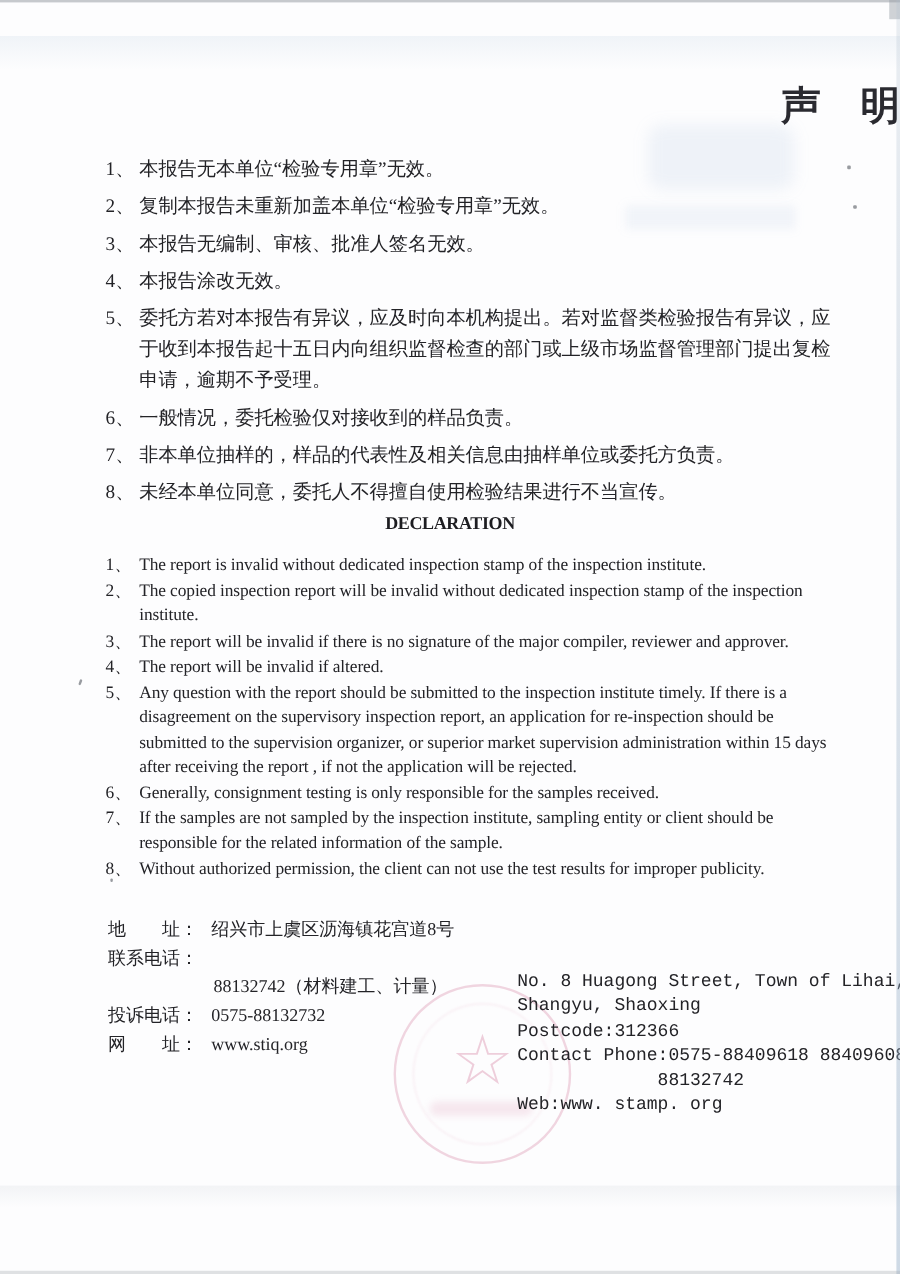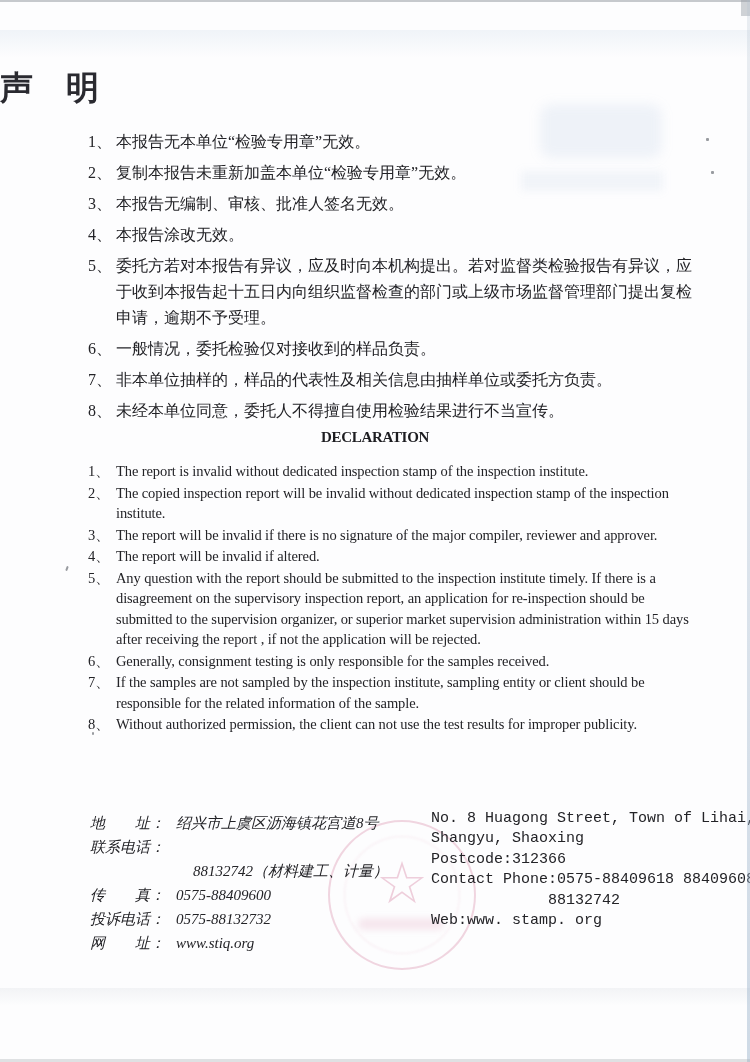--- a/index.html
+++ b/index.html
@@ -33,41 +33,41 @@
   .stamp { position:absolute; left:328px; top:820px; width:144px; height:146px;
     border:2px solid rgba(206,100,140,0.26); border-radius:50%; }
   .stamp-inner { position:absolute; left:14px; top:14px; right:14px; bottom:14px;
     border:1px solid rgba(206,100,140,0.12); border-radius:50%; filter:blur(1px); }
   .stamp-star { position:absolute; left:50%; top:42%; transform:translate(-50%,-50%);
     font-family:"DejaVu Sans",sans-serif; font-size:58px; line-height:58px;
     color:rgba(206,100,140,0.30); }
   .stamp-blur1 { position:absolute; left:28px; top:96px; width:86px; height:12px;
     background:rgba(206,100,140,0.14); filter:blur(3px); border-radius:6px; }
   
-  .cn-title { position:absolute; top:66px; left:0; width:100%; text-align:left;
+  .cn-title { position:absolute; top:66px; left:0; width:100%; text-align:right;
     font-size:33px; font-weight:bold; color:#2a2a30; }
   
   .cn-list { position:absolute; top:129px; left:88px; right:56px;
     font-size:16px; line-height:26px; }
   .cn-item { display:flex; margin-bottom:5px; }
   .cn-item .num { flex:none; width:28px; }
   .cn-item .txt { flex:1; }
   
   .en-title { position:absolute; top:429px; left:0; width:100%; text-align:center;
     font-size:15px; font-weight:bold; letter-spacing:-0.3px; color:#1d1d21; }
   .en-list { position:absolute; top:461px; left:88px; right:50px;
     font-size:14.5px; line-height:20.5px; letter-spacing:-0.1px; }
   .en-item { display:flex; margin-bottom:1px; }
   .en-item .num { flex:none; width:28px; }
   .en-item .txt { flex:1; }
   
-  .footer-left { position:absolute; left:90px; top:811px; font-size:15px;font-style:italic; }
+  .footer-left { position:absolute; left:90px; top:763px; font-size:15px; }
   .f-row { display:flex; line-height:24px; white-space:nowrap; }
   .f-label { flex:none; width:86px; }
-  .f-row.cont .f-value { margin-left:17px;text-align:center; }
+  .f-row.cont .f-value { margin-left:2px;text-align:center; }
   .footer-right { position:absolute; left:431px; top:809px; font-size:15px;
     line-height:20.4px; white-space:nowrap;font-family:Liberation Mono, monospace; }
   .fr-row.indent { margin-left:117px; }
 </style>
 </head>
 <body>
 
 <div class="page">
 
   <div class="tint-top"></div>
@@ -164,24 +164,20 @@
       <span class="f-value">绍兴市上虞区沥海镇花宫道8号</span>
     </div>
     <div class="f-row">
       <span class="f-label">联系电话：</span>
     </div>
     <div class="f-row cont">
       <span class="f-label"></span>
       <span class="f-value">88132742（材料建工、计量）</span>
     </div>
     <div class="f-row">
-      <span class="f-label">传　　真：</span>
-      <span class="f-value">0575-88409600</span>
-    </div>
-    <div class="f-row">
       <span class="f-label">投诉电话：</span>
       <span class="f-value">0575-88132732</span>
     </div>
     <div class="f-row">
       <span class="f-label">网　　址：</span>
       <span class="f-value">www.stiq.org</span>
     </div>
   </div>
 
   <div class="footer-right">

